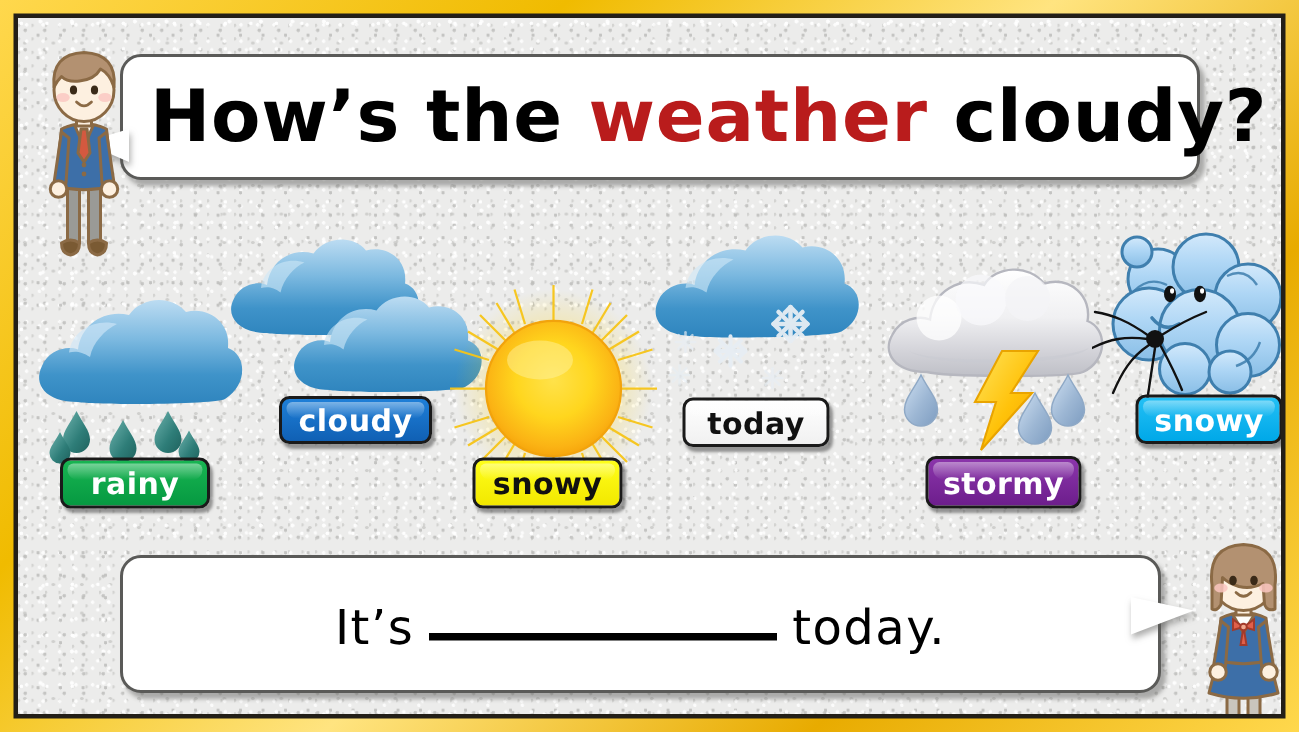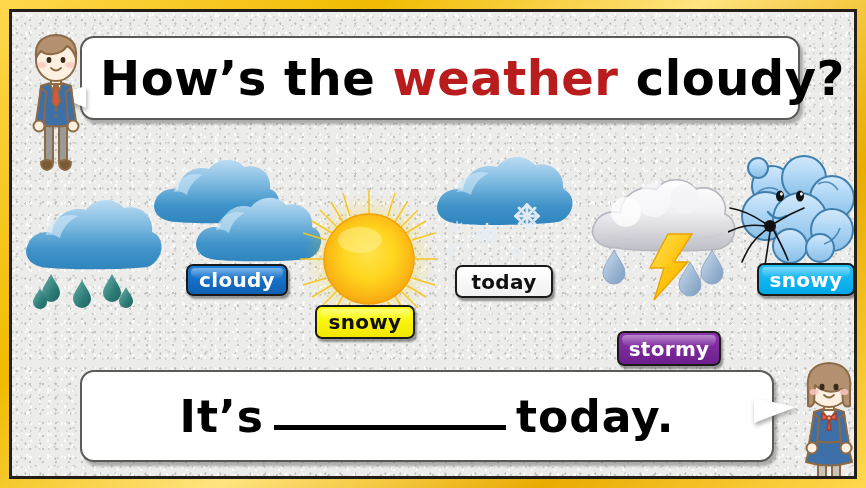--- a/index.html
+++ b/index.html
@@ -103,22 +103,22 @@
     border-right: 30px solid transparent;
   }
 
   #answer-bubble {
     left: 68px;
     top: 358px;
     width: 690px;
     height: 88px;
   }
   #answer-bubble .bubble-text {
-    font-size: 44px;
-    font-weight: 700;
+    font-size: 32px;
+    font-weight: 400;
     letter-spacing: 1px;
   }
   #answer-tail {
     position: absolute;
     left: 742px;
     top: 386px;
     width: 0; height: 0;
     border-top: 9px solid transparent;
     border-bottom: 16px solid transparent;
     border-left: 42px solid #ffffff;
@@ -170,21 +170,21 @@
 
   #lbl-rainy  { left: 28px;  top: 293px; width: 100px; height: 34px;
                 background: linear-gradient(to bottom,#18b552,#069941); color:#fff; }
   #lbl-cloudy { left: 174px; top: 252px; width: 102px; height: 32px;
                 background: linear-gradient(to bottom,#1e7fd8,#1060b4); color:#fff; }
   #lbl-sunny  { left: 303px; top: 293px; width: 100px; height: 34px;
                 background: linear-gradient(to bottom,#ffff1a,#f2e800); color:#111; }
   #lbl-snowy  { left: 443px; top: 253px; width: 98px;  height: 33px;
                 background: linear-gradient(to bottom,#ffffff,#f1f1f1); color:#111; }
   #lbl-stormy { left: 605px; top: 292px; width: 104px; height: 35px;
-                background: linear-gradient(to bottom,#8b35ab,#6d1e8c); color:#fff;margin-top:27px; }
+                background: linear-gradient(to bottom,#8b35ab,#6d1e8c); color:#fff; }
   #lbl-windy  { left: 745px; top: 251px; width: 98px;  height: 33px;
                 background: linear-gradient(to bottom,#23c0f5,#00a8e8); color:#fff; }
 </style>
 </head>
 <body>
 
 <div id="poster">
   <div id="frame-inner">
     <div id="canvas"></div>
 
@@ -393,20 +393,24 @@
       <g fill="none" stroke="#111" stroke-width="1.6" stroke-linecap="round">
         <path d="M38 70 C24 60 14 56 2 54"></path>
         <path d="M37 72 C22 70 12 72 0 78"></path>
         <path d="M38 76 C26 84 20 94 14 108"></path>
         <path d="M42 78 C40 92 38 104 36 118"></path>
         <path d="M46 77 C52 88 56 96 60 106"></path>
         <path d="M47 69 C58 62 66 58 76 54"></path>
       </g>
     </svg>
 
+    <div class="word-label" id="lbl-rainy">
+      <span class="sheen"></span>
+      <span class="lbl-txt">rainy</span>
+    </div>
     <div class="word-label" id="lbl-cloudy">
       <span class="sheen"></span>
       <span class="lbl-txt">cloudy</span>
     </div>
     <div class="word-label" id="lbl-sunny">
       <span class="sheen"></span>
       <span class="lbl-txt">snowy</span>
     </div>
     <div class="word-label" id="lbl-snowy">
       <span class="sheen"></span>

